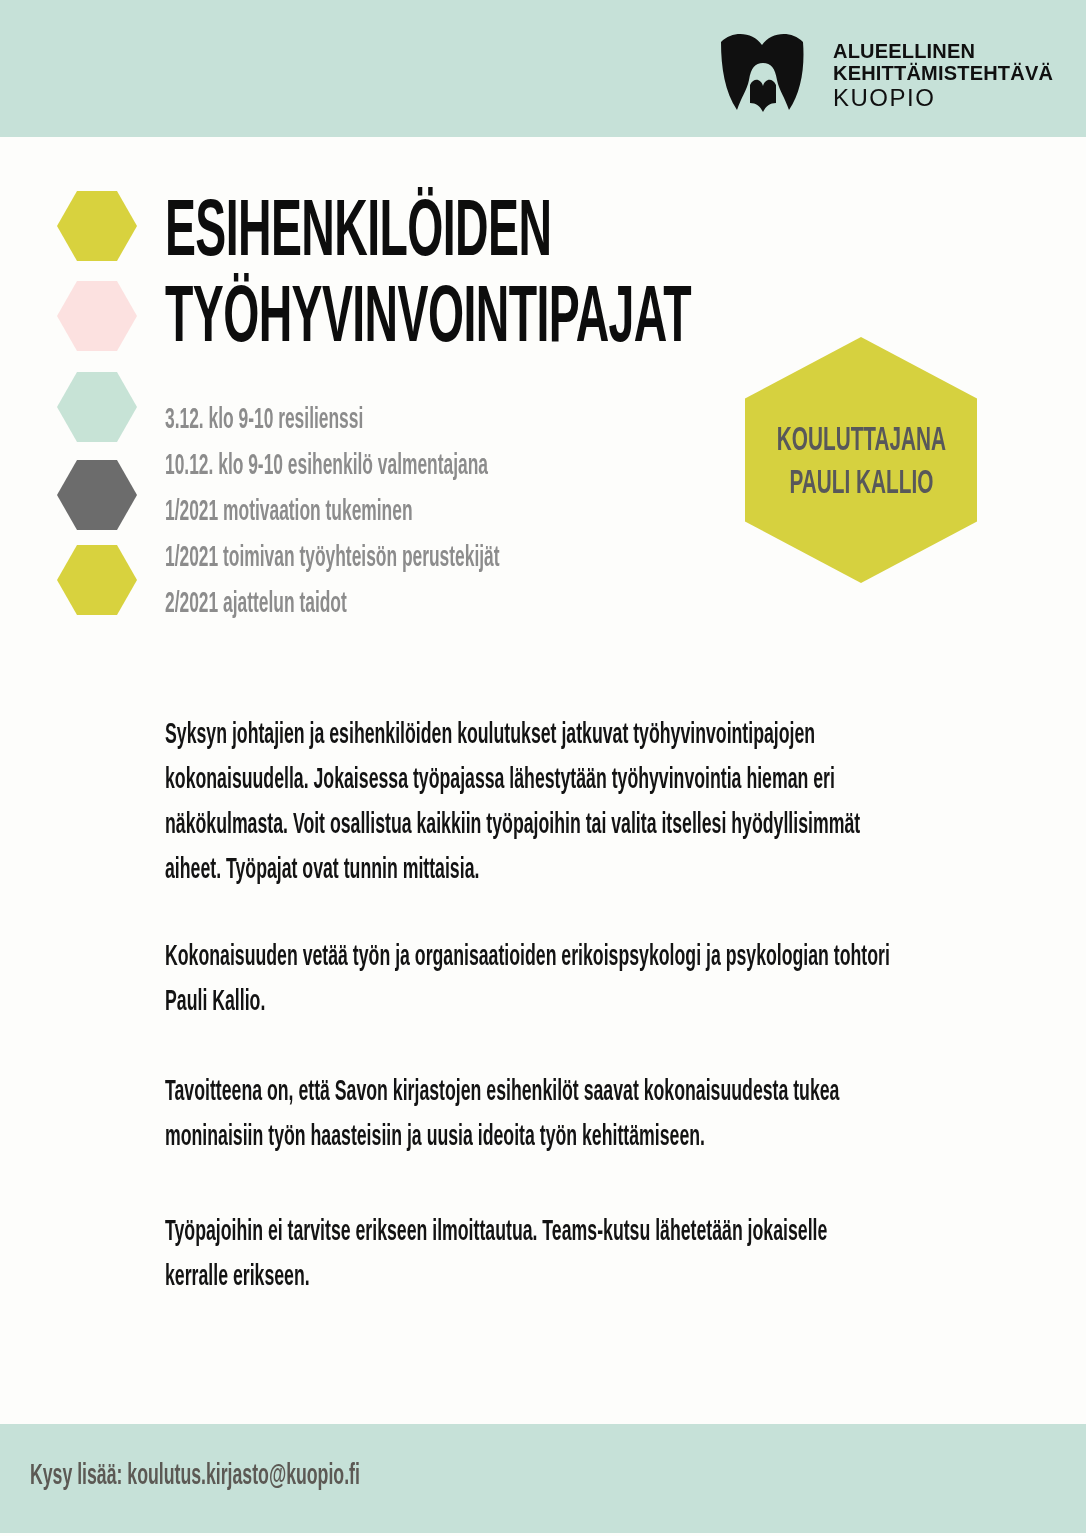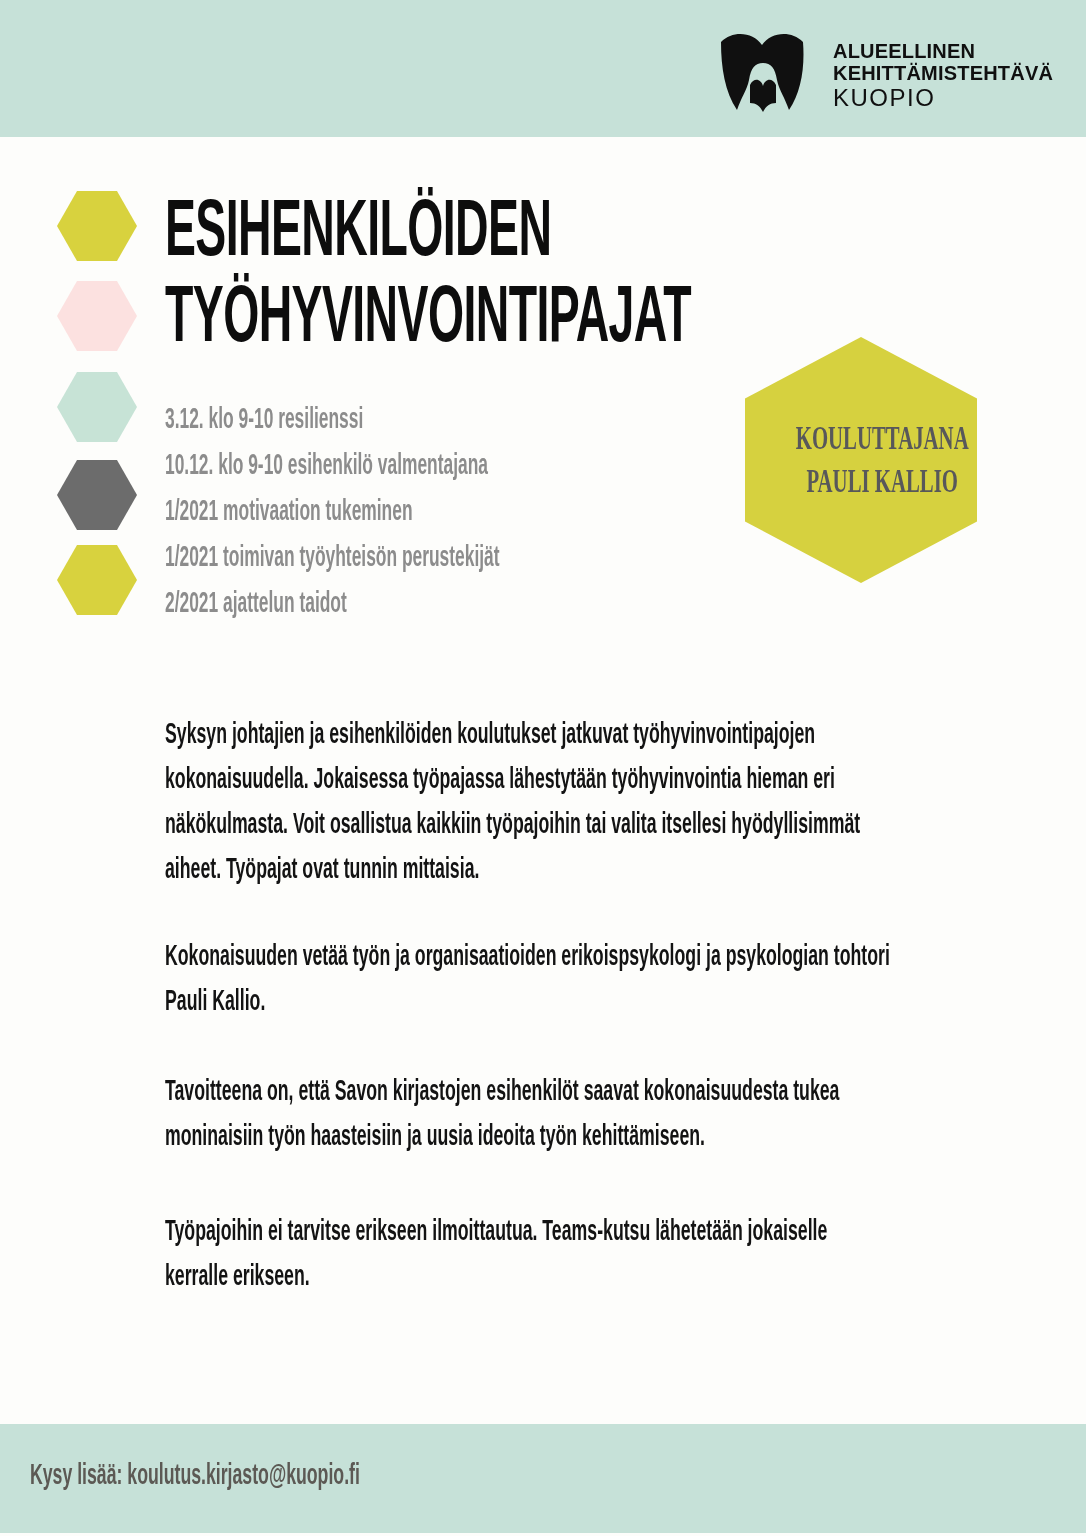--- a/index.html
+++ b/index.html
@@ -36,21 +36,21 @@
   .schedule {
     position:absolute; left:165px; top:395px;
     font-weight:bold; font-size:30px; line-height:46px; color:#8c8c8c;
     transform:scaleX(0.58);
   }
 
   
   .hex-big {
     position:absolute; left:745px; top:337px; width:232px; height:246px;
     clip-path:polygon(50% 0%, 100% 25%, 100% 75%, 50% 100%, 0% 75%, 0% 25%);
-    display:flex; align-items:center; justify-content:flex-start;font-family:Liberation Serif, serif;
+    display:flex; align-items:center; justify-content:center;
   }
   .badge-text {
     font-weight:bold; font-size:33px; line-height:43px; color:#58585a;
     text-align:center; transform:scaleX(0.63); transform-origin:50% 50%;
     white-space:nowrap;
   }
 
   
   .para {
     position:absolute; left:165px;

